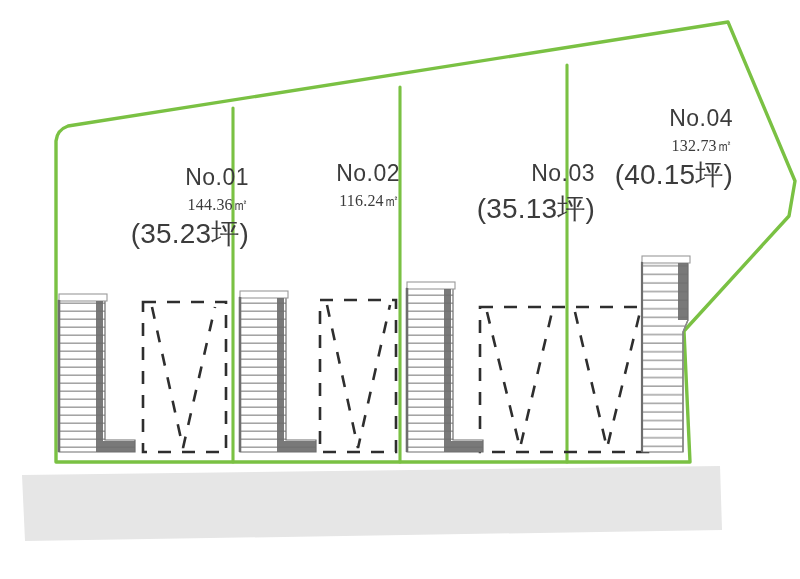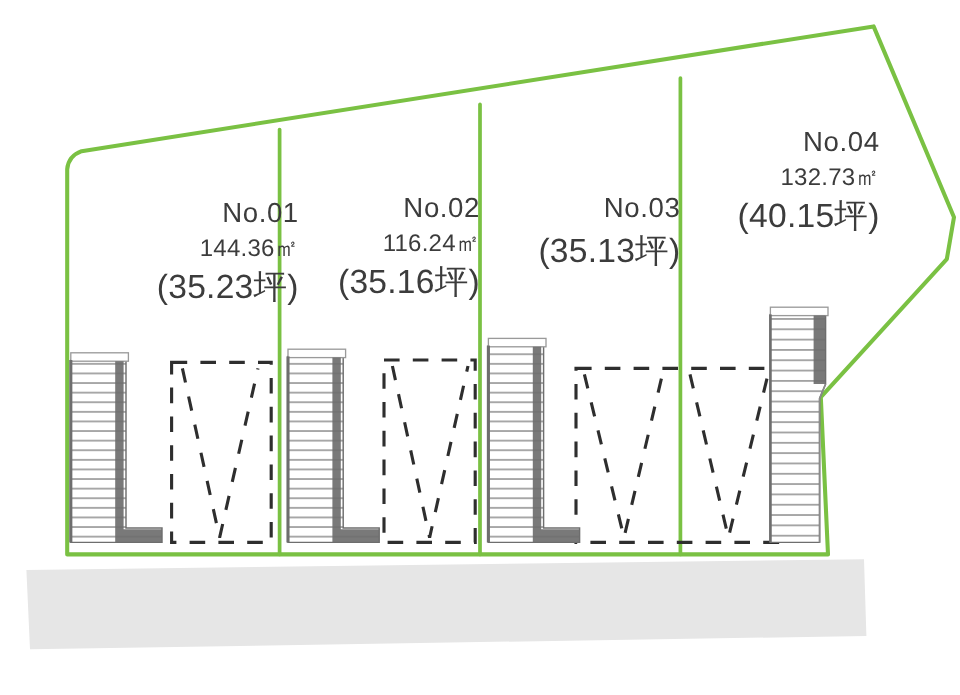--- a/index.html
+++ b/index.html
@@ -28,33 +28,34 @@
     white-space: nowrap;
     user-select: none;
   }
   .lot-label .lot-no {
     font-size: 23px;
     letter-spacing: 0.5px;
     display: block;
     margin-bottom: 5px;
   }
   .lot-label .lot-area {
-    font-size: 20px;
+    font-size: 16px;
     letter-spacing: 0.2px;
     display: block;
     margin-bottom: 2px;
+    font-family: Liberation Serif, serif;
   }
   .lot-label .lot-tsubo {
     font-size: 28px;
     letter-spacing: 0.2px;
     display: block;
   }
   #lot-label-1 { left: 59px;  top: 164px; width: 190px; }
   #lot-label-2 { left: 235px; top: 160px; width: 165px; }
-  #lot-label-3 { left: 402px; top: 160px; width: 165px; }
+  #lot-label-3 { left: 402px; top: 160px; width: 165px; padding-left: 28px; }
   #lot-label-4 { left: 568px; top: 105px; width: 165px; }
 </style>
 </head>
 <body>
 
 <svg id="plot-map" viewBox="0 0 800 579" width="800" height="579">
 
   <defs>
 
     <pattern id="hatchH" patternUnits="userSpaceOnUse" width="10" height="8">
@@ -143,21 +144,20 @@
 
 <div class="lot-label" id="lot-label-1">
   <span class="lot-no">No.01</span>
   <span class="lot-area">144.36㎡</span>
   <span class="lot-tsubo">(35.23坪)</span>
 </div>
 
 <div class="lot-label" id="lot-label-2">
   <span class="lot-no">No.02</span>
   <span class="lot-area">116.24㎡</span>
-  <span class="lot-tsubo">(35.16坪)</span>
 </div>
 
 <div class="lot-label" id="lot-label-3">
   <span class="lot-no">No.03</span>
   <span class="lot-tsubo">(35.13坪)</span>
 </div>
 
 <div class="lot-label" id="lot-label-4">
   <span class="lot-no">No.04</span>
   <span class="lot-area">132.73㎡</span>

